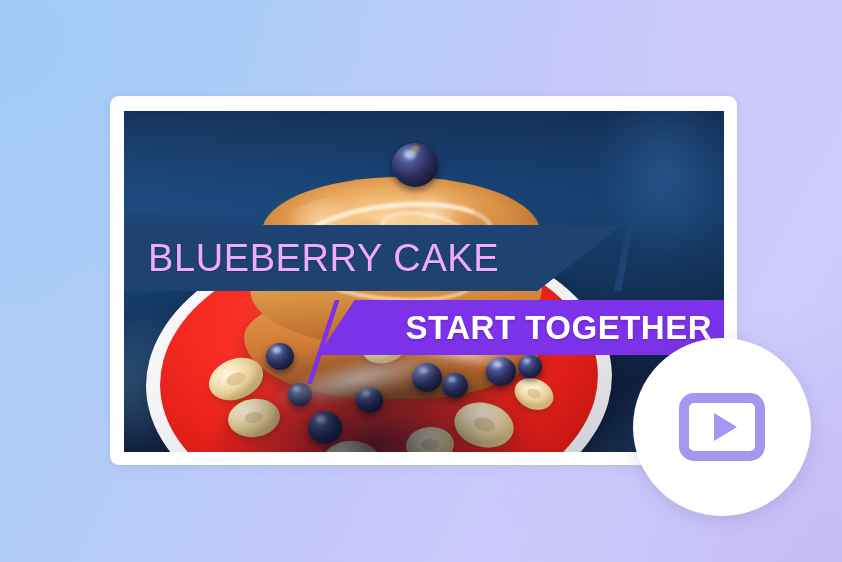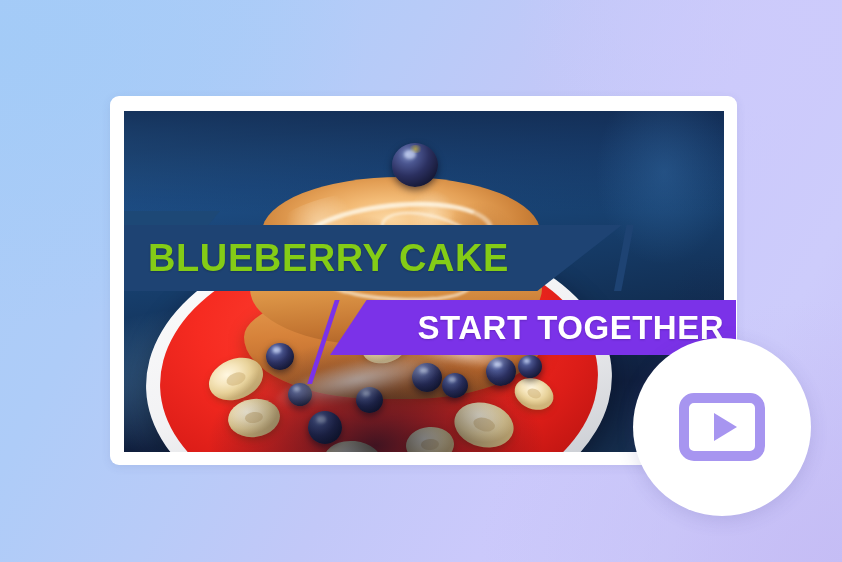--- a/index.html
+++ b/index.html
@@ -338,42 +338,42 @@
     left: 124px;
     top: 225px;
     width: 498px;
     height: 66px;
     background: #1e4373;
     clip-path: polygon(0 0, 100% 0, 83% 100%, 0 100%);
     display: flex;
     align-items: center;
   }
   .title-text {
-    color: #84cc16;
+    color: #f0abfc;
     font-size: 38px;
-    font-weight: bold;
+    font-weight: normal;
     letter-spacing: 0.6px;
     margin-left: 24px;
     white-space: nowrap;
     text-shadow: 0 1px 2px rgba(0,0,0,0.22);
   }
 
   .title-diag {
     position: absolute;
     left: 614px;
     top: 225px;
     width: 52px;
     height: 66px;
     background: #1e4373;
     clip-path: polygon(24% 0, 38% 0, 14% 100%, 0 100%);
   }
 
   .purple-bar {
     position: absolute;
-    left: 330px;
+    left: 318px;
     top: 300px;
     width: 406px;
     height: 55px;
     background: #7b32e8;
     clip-path: polygon(9% 0, 100% 0, 100% 100%, 0 100%);
     display: flex;
     align-items: center;
     justify-content: flex-end;
   }
   .purple-text {

